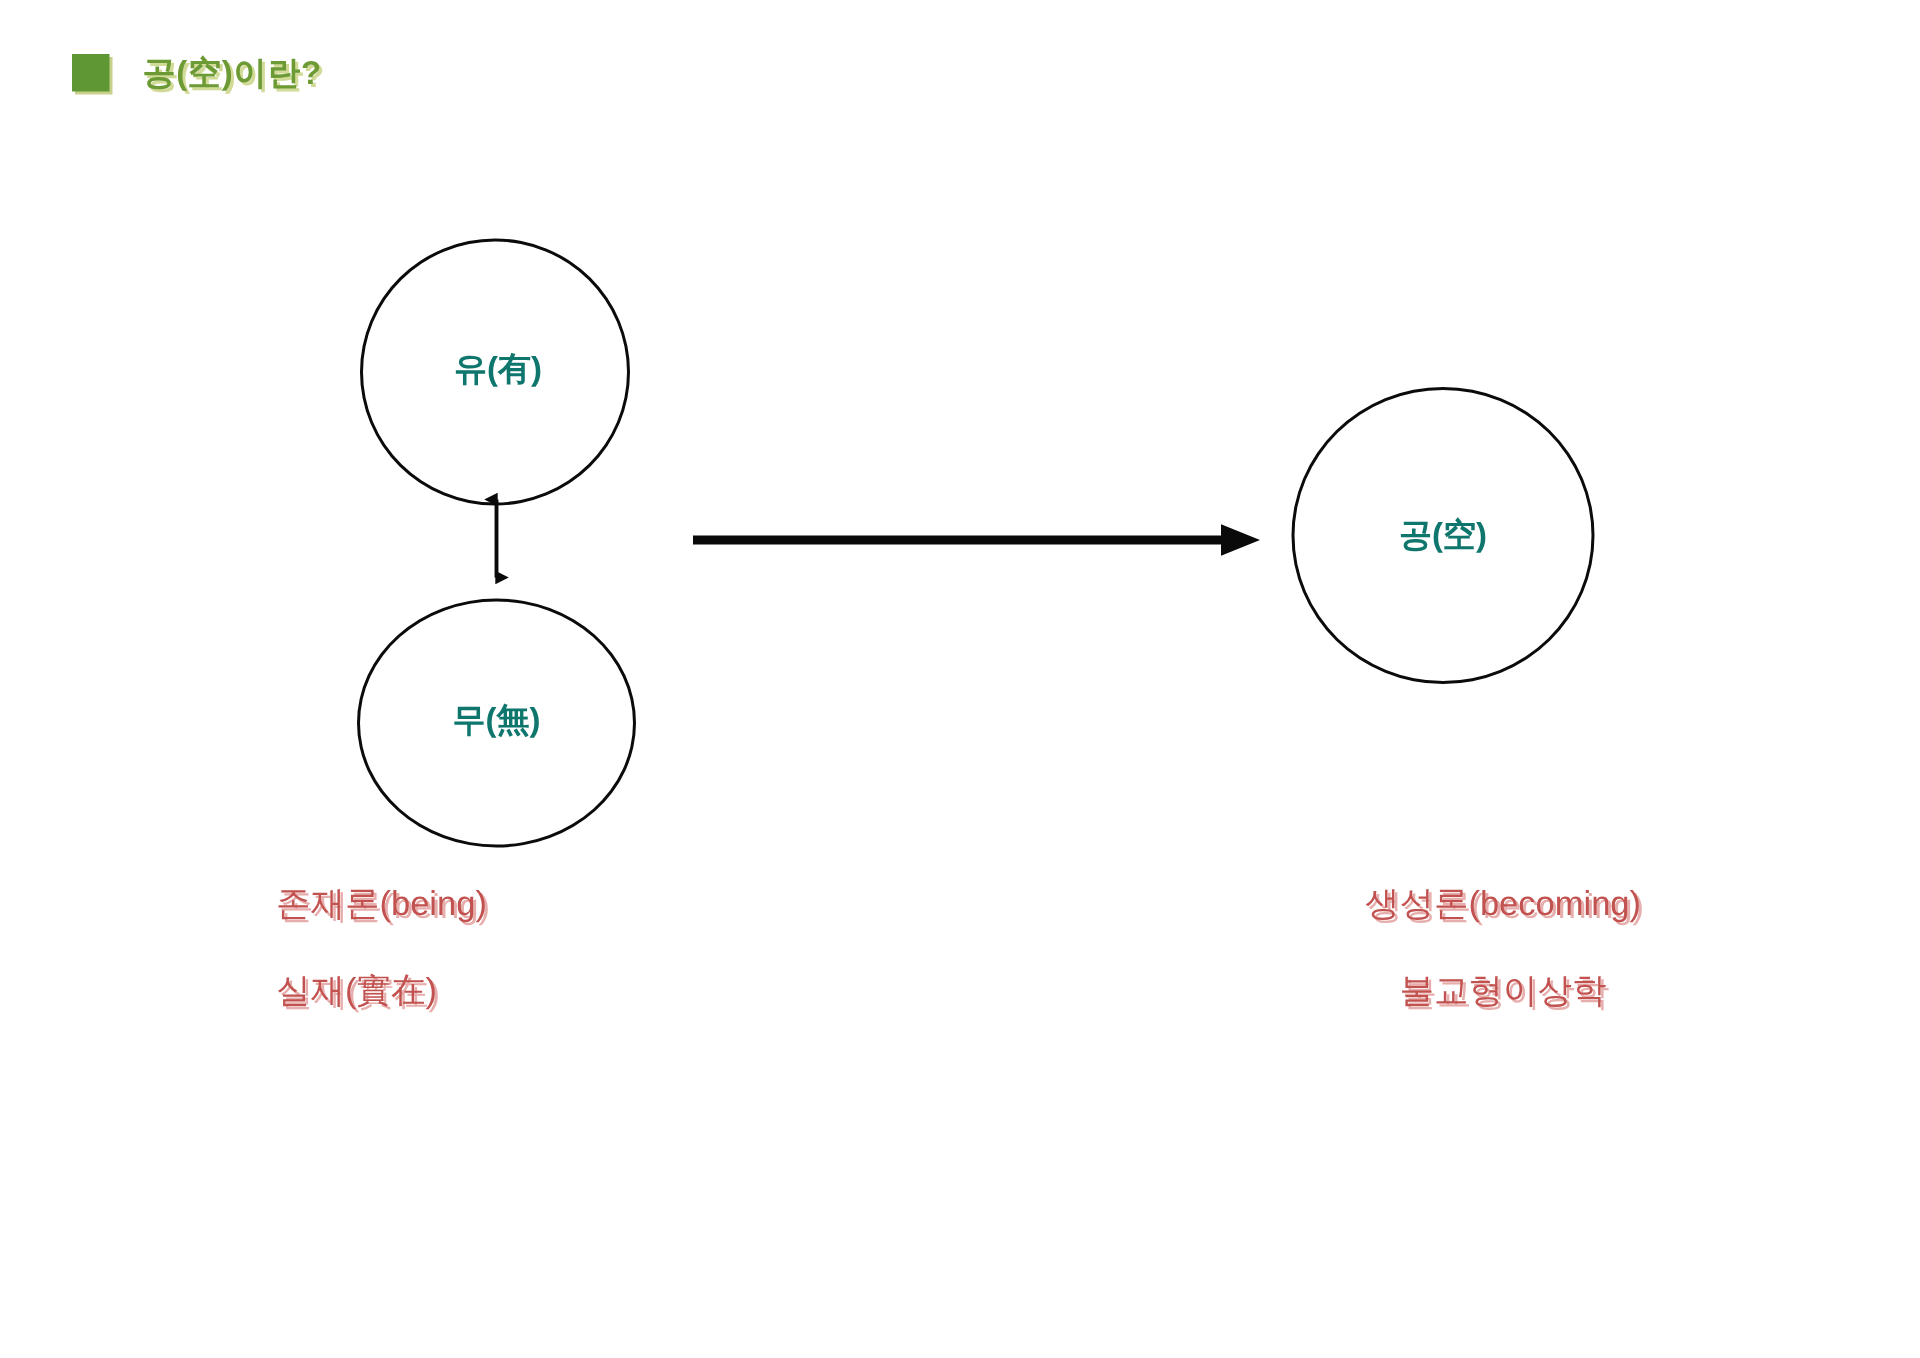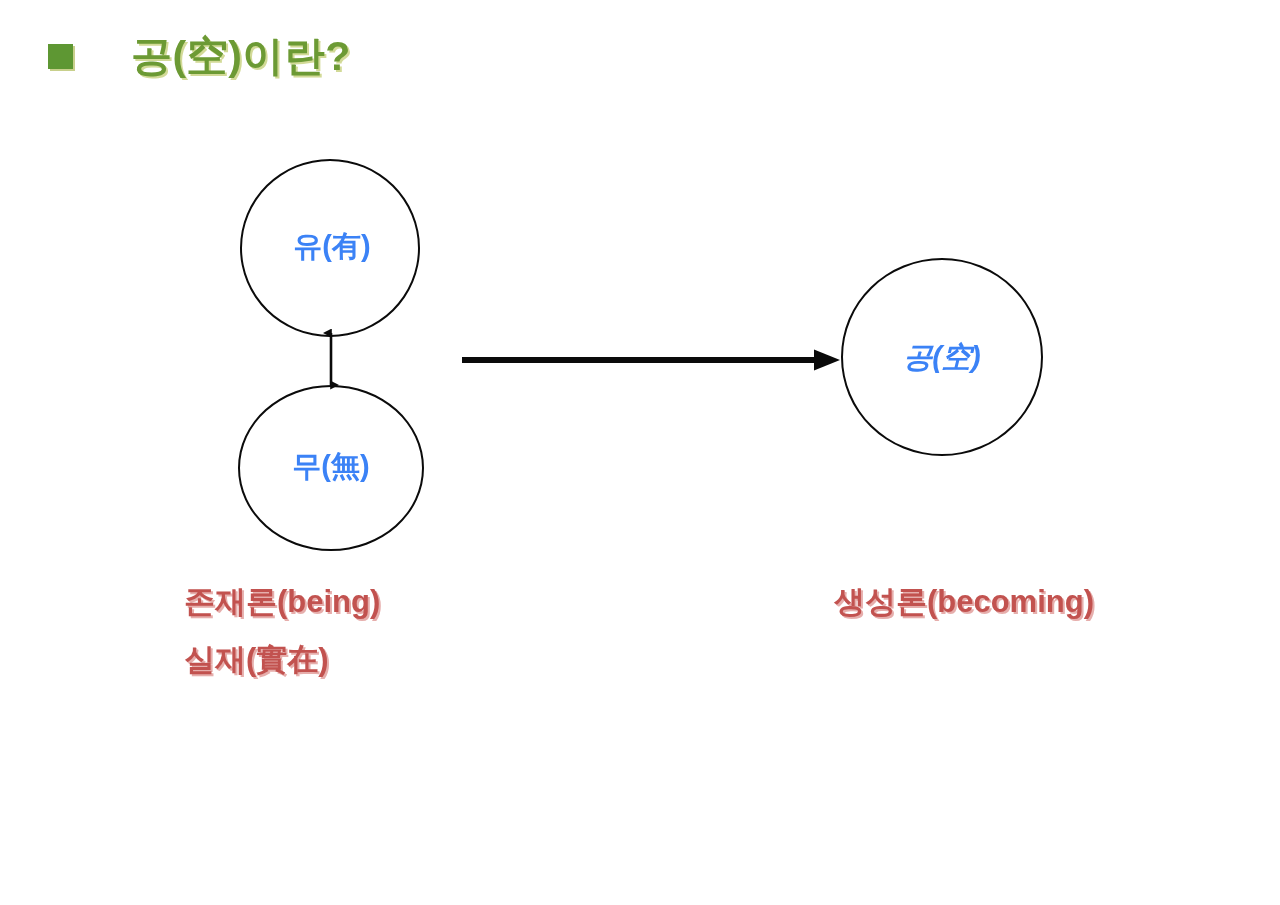--- a/index.html
+++ b/index.html
@@ -32,71 +32,70 @@
     gap: 22px;
   }
   .bullet-square {
     width: 25px;
     height: 25px;
     background: #5E9733;
     box-shadow: 2px 2px 0 rgba(190, 200, 120, 0.85);
     flex: 0 0 auto;
   }
   .title-text {
-    font-size: 41px;
+    font-size: 22px;
     font-weight: bold;
     color: #6C9A34;
     letter-spacing: 0.5px;
     line-height: 1;
     white-space: nowrap;
     text-shadow: 2px 2px 0 rgba(205, 214, 140, 0.9);
-    margin-left: 36px;
   }
 
   
   .circle {
     position: absolute;
     border: 2px solid #0b0b0b;
     border-radius: 50%;
     background: #ffffff;
     display: flex;
     align-items: center;
     justify-content: center;
     box-sizing: border-box;
   }
   .circle-label {
-    font-size: 29px;
+    font-size: 22px;
     font-weight: bold;
-    color: #3b82f6;
+    color: #0f766e;
     white-space: nowrap;
     line-height: 1;
   }
 
   #circle-yu   { left: 240px; top: 159px; width: 180px; height: 178px; }
-  #circle-mu   { left: 238px; top: 385px; width: 186px; height: 166px; }
-  #circle-gong { left: 841px; top: 258px; width: 202px; height: 198px; font-style: italic; }
+  #circle-mu   { left: 238px; top: 399px; width: 186px; height: 166px; }
+  #circle-gong { left: 861px; top: 258px; width: 202px; height: 198px; }
 
   #circle-yu .circle-label   { transform: translate(2px, -2px); }
   #circle-mu .circle-label   { transform: translate(0px, -2px); }
   #circle-gong .circle-label { transform: translate(0px, 0px); }
 
   
   .arrow-svg {
     position: absolute;
     overflow: visible;
   }
   #arrow-vertical   { left: 310px; top: 326px; width: 42px; height: 66px; }
   #arrow-horizontal { left: 455px; top: 336px; width: 400px; height: 48px; }
 
   
   .caption-block {
     position: absolute;
     color: #C2524F;
-    font-size: 31px;
-    font-weight: bold;
+    font-size: 23px;
+    font-weight: normal;
     line-height: 58px;
     white-space: nowrap;
     text-shadow: 2px 2px 0 rgba(226, 160, 158, 0.85);
   }
   #caption-left {
     left: 184px;
     top: 573px;
     text-align: left;
   }
   #caption-right {
@@ -149,15 +148,16 @@
     <line x1="7" y1="24" x2="360" y2="24" stroke="#0a0a0a" stroke-width="6" marker-end="url(#hhead)"></line>
   </svg>
 
   <div class="caption-block" id="caption-left">
     <span class="caption-line">존재론(being)</span>
     <span class="caption-line">실재(實在)</span>
   </div>
 
   <div class="caption-block" id="caption-right">
     <span class="caption-line">생성론(becoming)</span>
+    <span class="caption-line">불교형이상학</span>
   </div>
 
 </div>
 
 </body></html>

